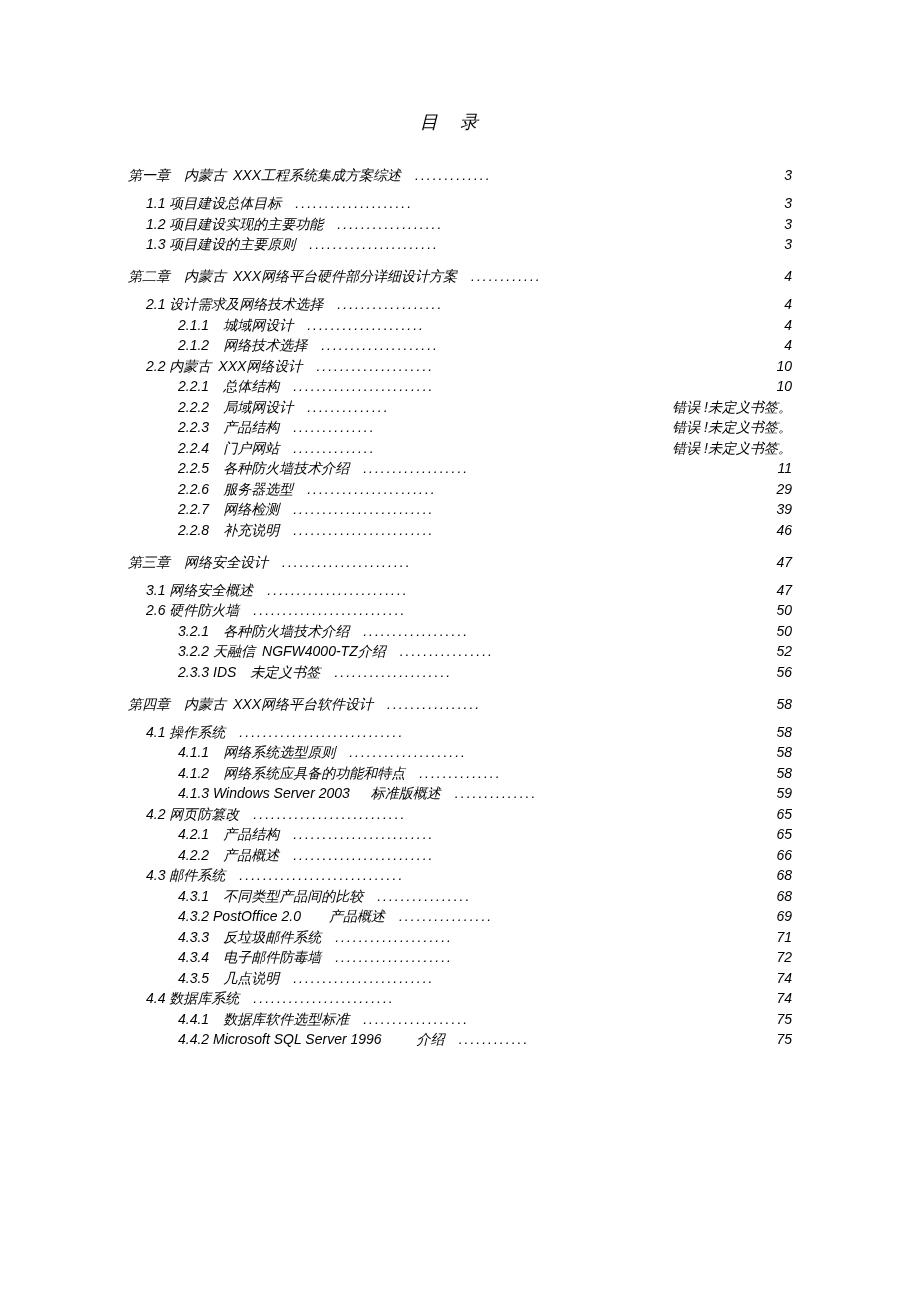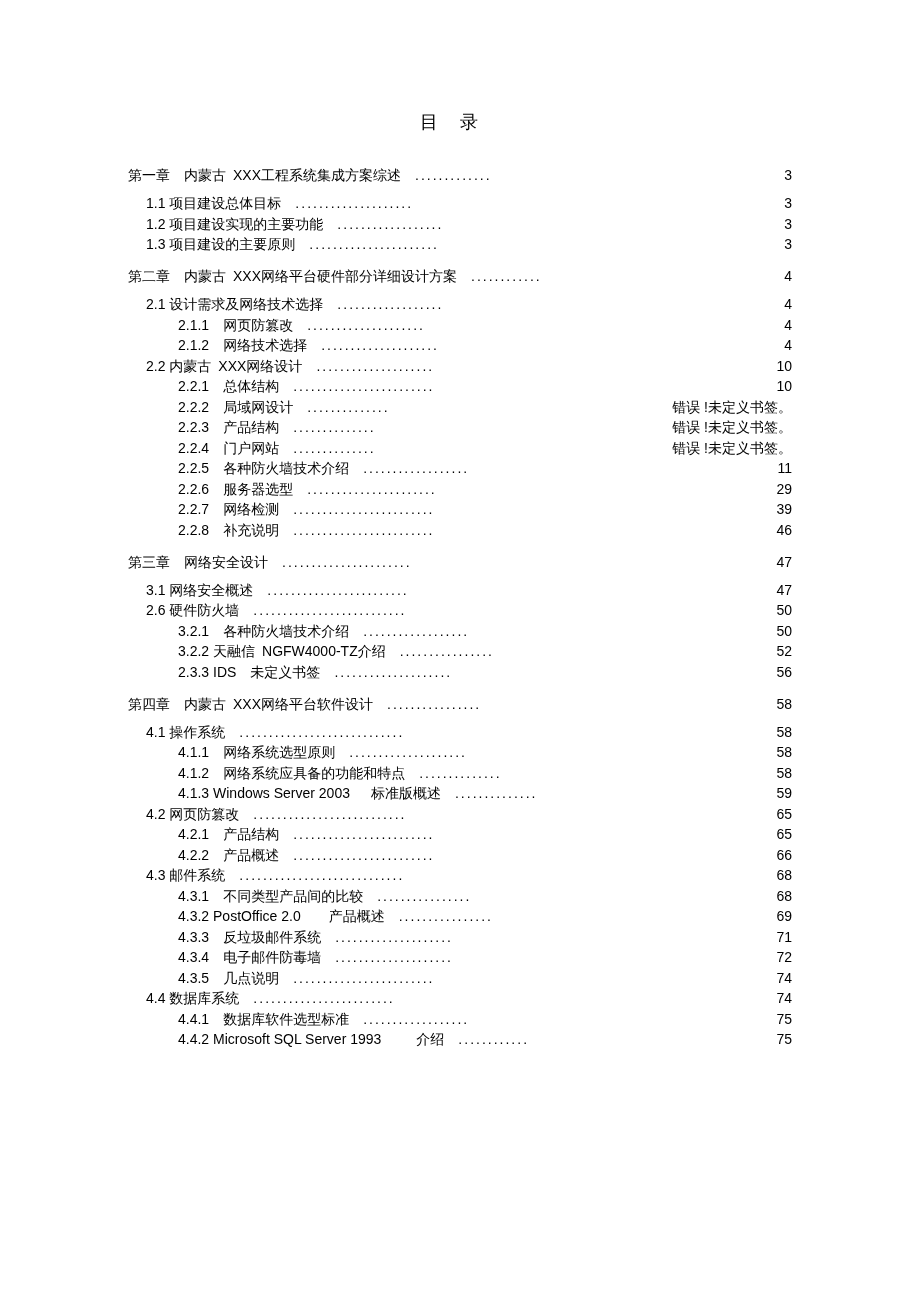--- a/index.html
+++ b/index.html
@@ -8,20 +8,21 @@
     padding: 0;
     font-family: "SimSun", "Songti SC", Arial, sans-serif;
     color: #000;
   }
   .page {
     width: 920px;
     height: 1157px;
     position: relative;
     box-sizing: border-box;
     padding: 110px 128px 0 128px;
+    font-style: italic;
   }
   .title {
     text-align: center;
     font-size: 18px;
     letter-spacing: 22px;
     margin-bottom: 34px;
   }
   .toc { font-size: 14px; }
   .row {
     display: flex;
@@ -84,21 +85,21 @@
         <span class="spacer"></span>
         <span class="pagecol">4</span>
       </div>
       <div class="row indent1">
         <span class="label-text">2.1  设计需求及网络技术选择</span>
         <span class="dots">..................</span>
         <span class="spacer"></span>
         <span class="pagecol">4</span>
       </div>
       <div class="row indent2">
-        <span class="label-text">2.1.1 网页防篡改</span>
+        <span class="label-text">2.1.1 城域网设计</span>
         <span class="dots">....................</span>
         <span class="spacer"></span>
         <span class="pagecol">4</span>
       </div>
       <div class="row indent2">
         <span class="label-text">2.1.2 网络技术选择</span>
         <span class="dots">....................</span>
         <span class="spacer"></span>
         <span class="pagecol">4</span>
       </div>
@@ -282,19 +283,19 @@
         <span class="spacer"></span>
         <span class="pagecol">74</span>
       </div>
       <div class="row indent2">
         <span class="label-text">4.4.1 数据库软件选型标准</span>
         <span class="dots">..................</span>
         <span class="spacer"></span>
         <span class="pagecol">75</span>
       </div>
       <div class="row indent2">
-        <span class="label-text">4.4.2 Microsoft SQL Server 1993   介绍</span>
+        <span class="label-text">4.4.2 Microsoft SQL Server 1996   介绍</span>
         <span class="dots">............</span>
         <span class="spacer"></span>
         <span class="pagecol">75</span>
       </div>
     </div>
 </div>
 
 </body></html>

